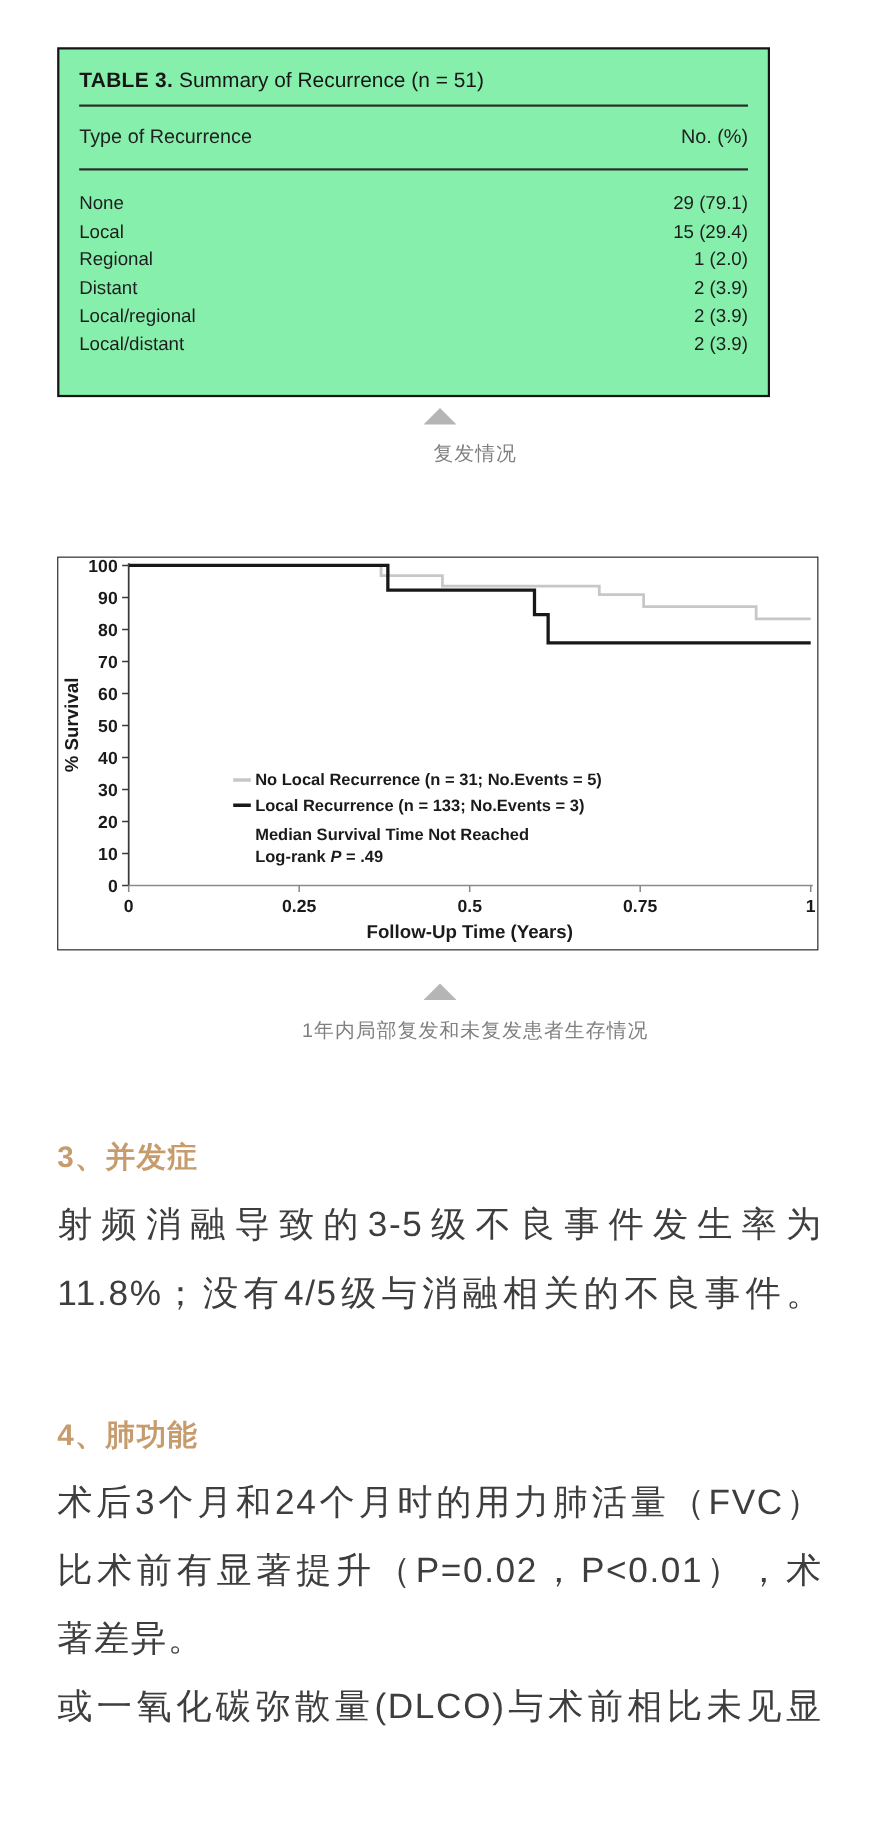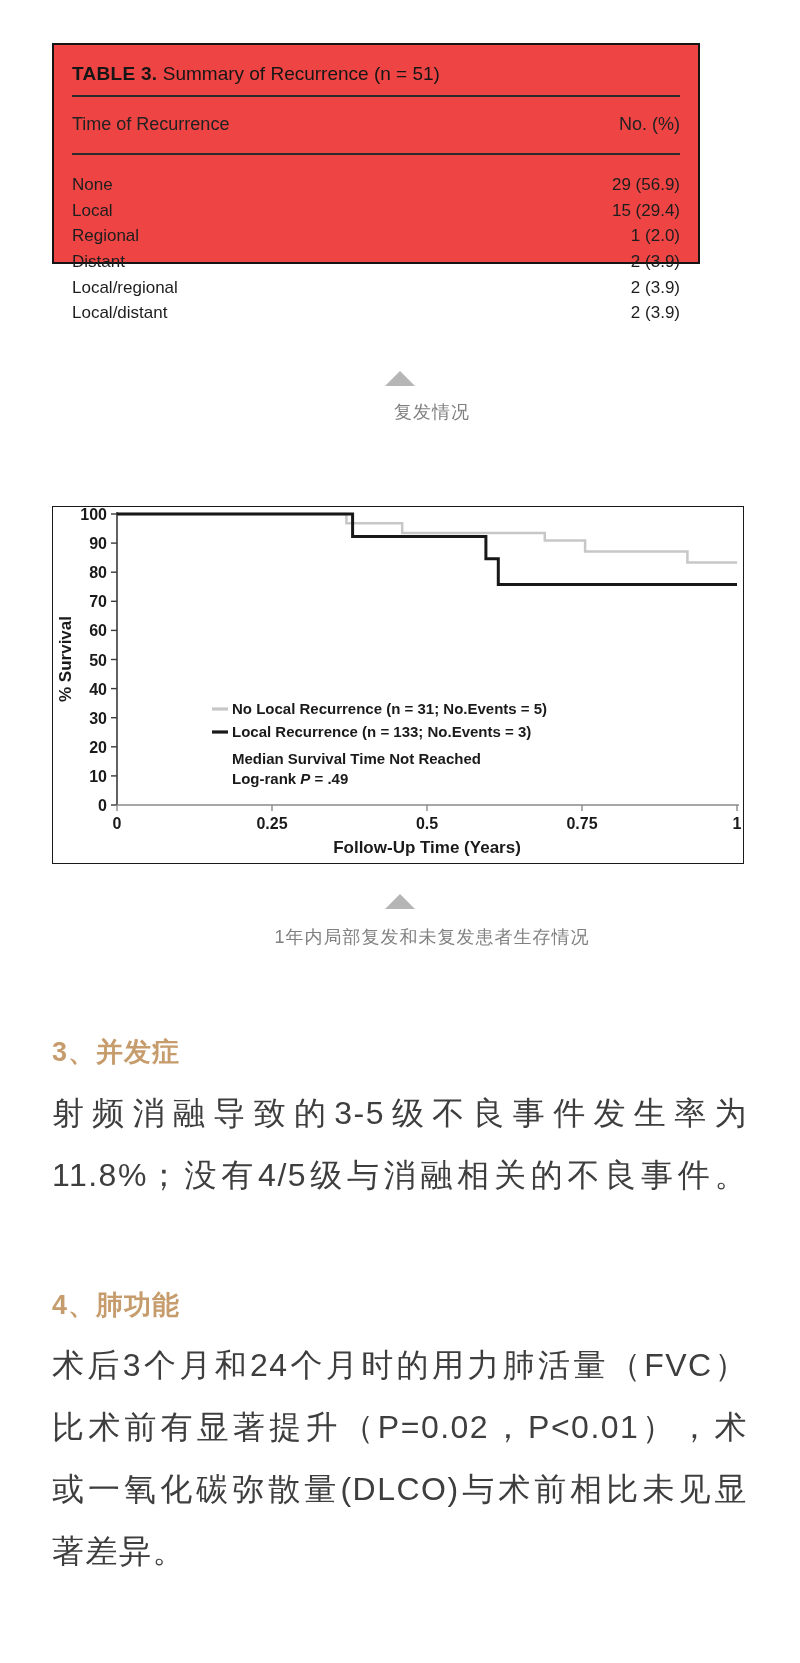--- a/index.html
+++ b/index.html
@@ -2,22 +2,22 @@
 <html><head>
 <meta charset="utf-8">
 <style>
   html,body{margin:0;padding:0;}
   body{
     width:800px;height:1663px;position:relative;background:#ffffff;
     font-family:"Liberation Sans",sans-serif;overflow:hidden;
   }
   
   .table-box{
-    position:absolute;left:52px;top:43px;width:648px;height:221px;
-    border:2px solid #141414;box-sizing:border-box;background:#ef4444;
+    position:absolute;left:52px;top:43px;width:648px;height:318px;
+    border:2px solid #141414;box-sizing:border-box;background:#86efac;
   }
   .t-title{position:absolute;left:18px;top:15px;font-size:19px;line-height:28px;color:#161616;}
   .t-title .bold{font-weight:bold;letter-spacing:.3px;}
   .rule{position:absolute;left:18px;right:18px;background:#2b2b2b;}
   .rule1{top:50px;height:2px;}
   .rule2{top:108px;height:2px;}
   .t-header{
     position:absolute;left:18px;right:18px;top:66px;height:26px;
     display:flex;justify-content:space-between;align-items:center;
     font-size:18px;color:#222;
@@ -66,28 +66,28 @@
   .body-line{height:62px;line-height:62px;text-align:left;}
   .body-line.stretch{text-align-last:justify;}
 </style>
 </head>
 <body>
 
 <div class="table-box">
   <div class="t-title"><span class="bold">TABLE 3.</span><span> Summary of Recurrence (n = 51)</span></div>
   <div class="rule rule1"></div>
   <div class="t-header">
-    <span>Time of Recurrence</span>
+    <span>Type of Recurrence</span>
     <span>No. (%)</span>
   </div>
   <div class="rule rule2"></div>
   <div class="t-rows">
       <div class="t-row">
         <span>None</span>
-        <span>29 (56.9)</span>
+        <span>29 (79.1)</span>
       </div>
       <div class="t-row">
         <span>Local</span>
         <span>15 (29.4)</span>
       </div>
       <div class="t-row">
         <span>Regional</span>
         <span>1 (2.0)</span>
       </div>
       <div class="t-row">
@@ -163,15 +163,15 @@
 <div class="gold-heading h3">3、并发症</div>
 <div class="para p1">
     <div class="body-line stretch">射频消融导致的3-5级不良事件发生率为</div>
     <div class="body-line stretch">11.8%；没有4/5级与消融相关的不良事件。</div>
   </div>
 
 <div class="gold-heading h4">4、肺功能</div>
 <div class="para p2">
     <div class="body-line stretch">术后3个月和24个月时的用力肺活量（FVC）</div>
     <div class="body-line stretch">比术前有显著提升（P=0.02，P&lt;0.01），术</div>
+    <div class="body-line">著差异。</div>
     <div class="body-line stretch">或一氧化碳弥散量(DLCO)与术前相比未见显</div>
-    <div class="body-line">著差异。</div>
   </div>
 
 </body></html>

